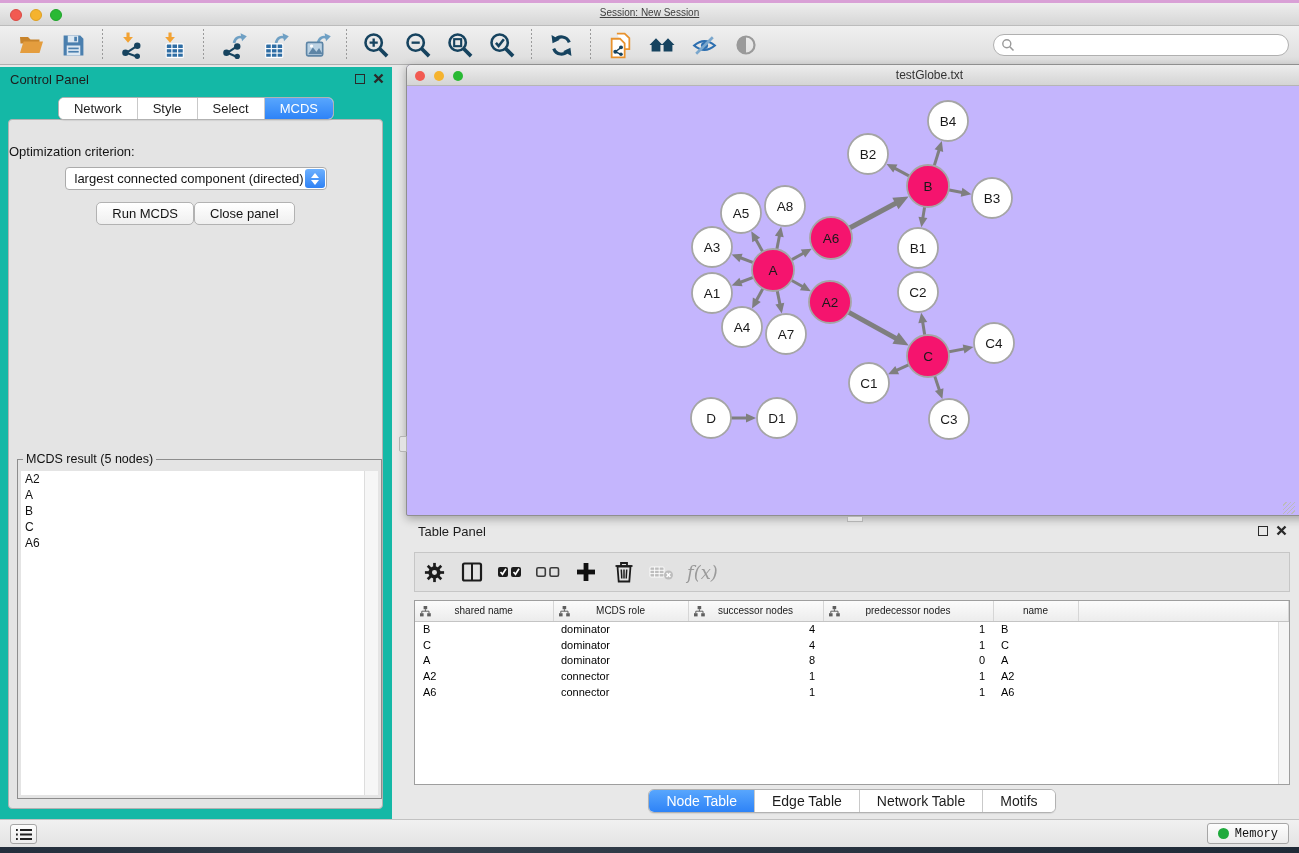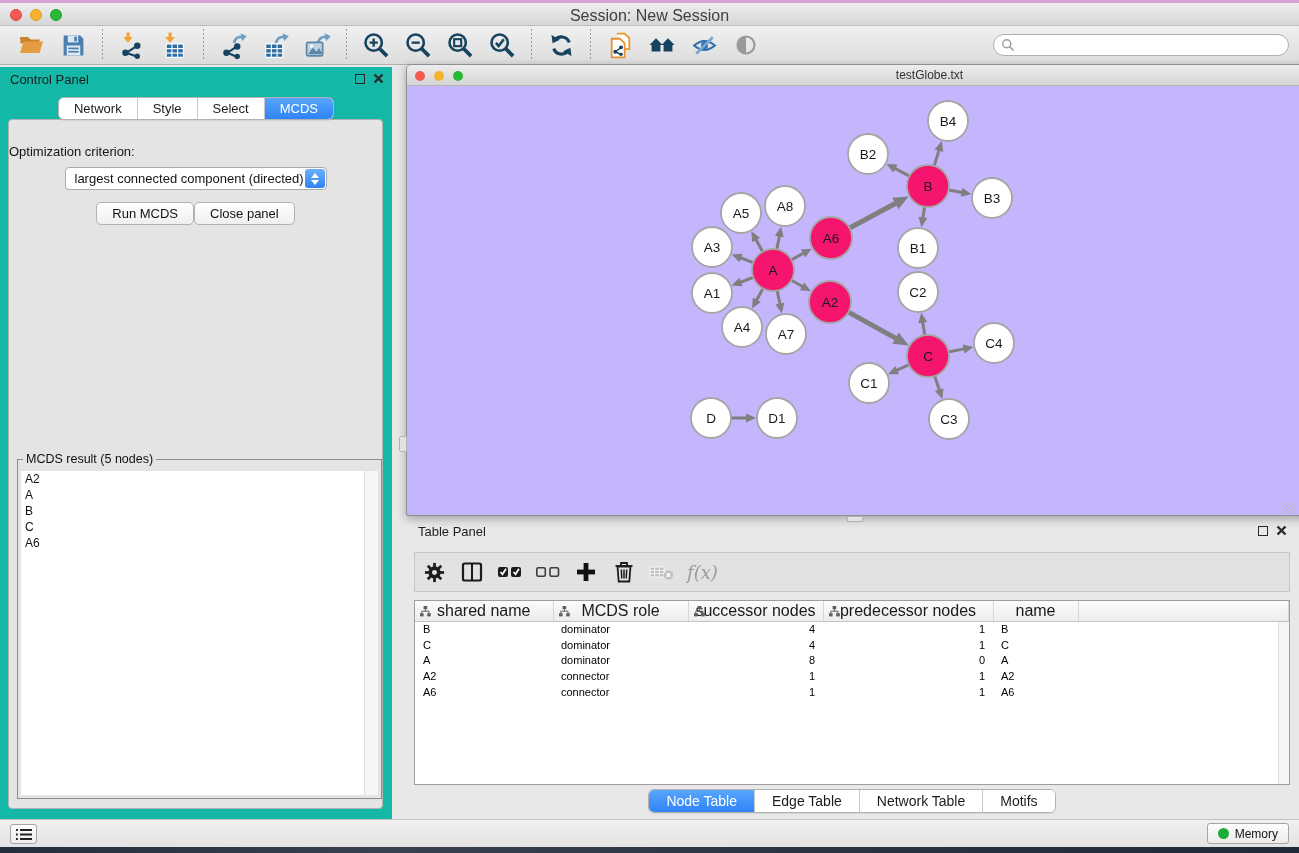--- a/index.html
+++ b/index.html
@@ -2,21 +2,21 @@
 <html><head>
 <meta charset="utf-8">
 <style>
   * { margin:0; padding:0; box-sizing:border-box; }
   body { background:#444; font-family:"Liberation Sans", sans-serif; }
   .screen { position:relative; width:1299px; height:853px; background:#e8e8e8; overflow:hidden; font-family:"Liberation Sans", sans-serif; }
 
   
   .top-strip { position:absolute; top:0; left:0; right:0; height:3px; background:#d9a0d6; }
   .titlebar { position:absolute; top:3px; left:0; right:0; height:23px; background:linear-gradient(#eeeeee,#d6d6d6); border-bottom:1px solid #bcbcbc; }
-  .titlebar .title { position:absolute; left:0; right:0; top:4px; text-align:center; font-size:16px; color:#404040; }
+  .titlebar .title { position:absolute; left:0; right:0; top:4px; text-align:center; font-size:10px; color:#404040;text-decoration:underline; }
   .lights { position:absolute; left:10px; top:6px; display:flex; gap:8px; }
   .light { width:12px; height:12px; border-radius:50%; }
   .light.red { background:#f25a52; border:1px solid #d94a44; }
   .light.yellow { background:#f5b32f; border:1px solid #dda023; }
   .light.green { background:#29b934; border:1px solid #1fa32b; }
 
   
   .toolbar { position:absolute; top:26px; left:0; right:0; height:39px; background:linear-gradient(#f0f0f0,#dddddd); border-bottom:1px solid #b0b0b0; display:flex; align-items:center; padding:0 10px; }
   .tb-sep { width:1px; height:32px; margin:0 8px; background-image:linear-gradient(#9a9a9a 40%, rgba(0,0,0,0) 0%); background-size:1px 4px; background-repeat:repeat-y; }
   .icon-btn { width:34px; height:34px; display:flex; align-items:center; justify-content:center; margin:0 4px; border-radius:4px; cursor:default; }
@@ -62,34 +62,34 @@
   .split-handle-bottom { position:absolute; left:455px; top:451px; width:16px; height:6px; background:#e3e3e3; border:1px solid #b3b3b3; }
 
   
   .tp-header { position:absolute; top:459px; left:26px; font-size:13px; color:#1d1d1d; }
   .tp-wicons { position:absolute; top:460px; right:12px; display:flex; gap:8px; align-items:center; }
   .tp-toolbar { position:absolute; left:22px; top:487px; width:876px; height:40px; background:#e2e2e2; border:1px solid #c6c6c6; display:flex; align-items:center; padding-left:0; }
   .tp-tool { width:34px; height:30px; display:flex; align-items:center; justify-content:center; margin:0 2px; }
   .fx-label { font-size:18px; color:#9a9a9a; font-family:"DejaVu Serif", serif; font-style:italic; margin-left:6px; }
   .tp-tablebox { position:absolute; left:22px; top:535px; width:876px; height:185px; background:#fff; border:1px solid #9e9e9e; }
   table.node-table { border-collapse:collapse; table-layout:fixed; width:100%; }
-  table.node-table th { height:20px; background:linear-gradient(#fbfbfb,#ececec); border-bottom:1px solid #c4c4c4; border-right:1px solid #d6d6d6; font-size:16px; font-weight:normal; color:#1a1a1a; position:relative; }
+  table.node-table th { height:20px; background:linear-gradient(#fbfbfb,#ececec); border-bottom:1px solid #c4c4c4; border-right:1px solid #d6d6d6; font-size:10px; font-weight:normal; color:#1a1a1a; position:relative; }
   table.node-table th .th-inner { display:flex; align-items:center; justify-content:center; gap:5px; }
   table.node-table th .tree-ic { position:absolute; left:5px; top:5px; }
   table.node-table td { height:15.8px; font-size:11px; color:#000; padding:0 8px; white-space:nowrap; }
   td.al { text-align:left; padding-left:11px; }
   td.ar { text-align:right; padding-right:9px; }
   .tp-scroll { position:absolute; top:21px; right:0; width:11px; bottom:0; background:#f5f5f5; border-left:1px solid #ddd; }
   .tp-tabs-row { position:absolute; left:22px; top:724px; width:876px; display:flex; justify-content:center; }
   .tp-tabs-row .tab { font-size:14px; padding:3px 17px; }
 
   
   .statusbar { position:absolute; left:0; right:0; bottom:6px; height:28px; background:linear-gradient(#f1f1f1,#e3e3e3); border-top:1px solid #c2c2c2; }
   .sb-listbtn { position:absolute; left:10px; top:4px; width:27px; height:20px; background:linear-gradient(#fdfdfd,#ededed); border:1px solid #a6a6a6; border-radius:3px; display:flex; align-items:center; justify-content:center; }
-  .memory-btn { position:absolute; right:10px; top:3px; height:21px; background:linear-gradient(#fdfdfd,#ececec); border:1px solid #a6a6a6; border-radius:3px; display:flex; align-items:center; gap:6px; padding:0 10px; font-size:12px; color:#111; }
+  .memory-btn { position:absolute; right:10px; top:3px; height:21px; background:linear-gradient(#fdfdfd,#ececec); border:1px solid #a6a6a6; border-radius:3px; display:flex; align-items:center; gap:6px; padding:0 10px; font-size:12px; color:#111;font-family:Liberation Mono, monospace; }
   .memory-dot { width:11px; height:11px; border-radius:50%; background:#1faa3c; }
   .bottom-strip { position:absolute; left:0; right:0; bottom:0; height:6px; background:linear-gradient(90deg,#232e3c,#37424e 30%,#2a3542 60%,#1f2a37); }
 
   .wicon-float { width:10px; height:10px; border:1.6px solid #2a2a2a; }
   svg { display:block; }
 </style>
 </head>
 <body>
 
 <div class="screen">

